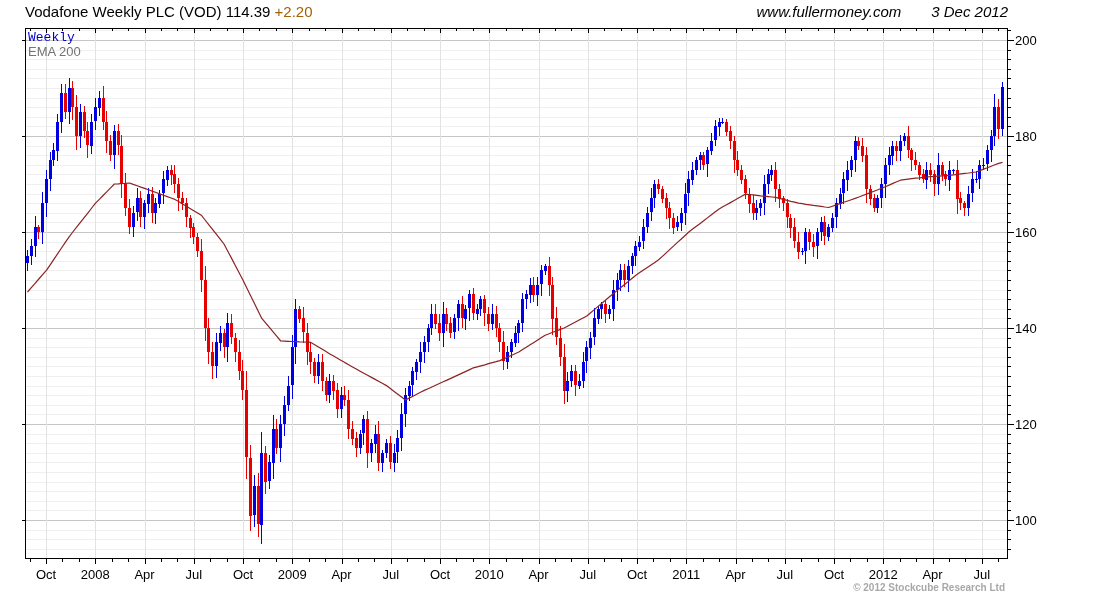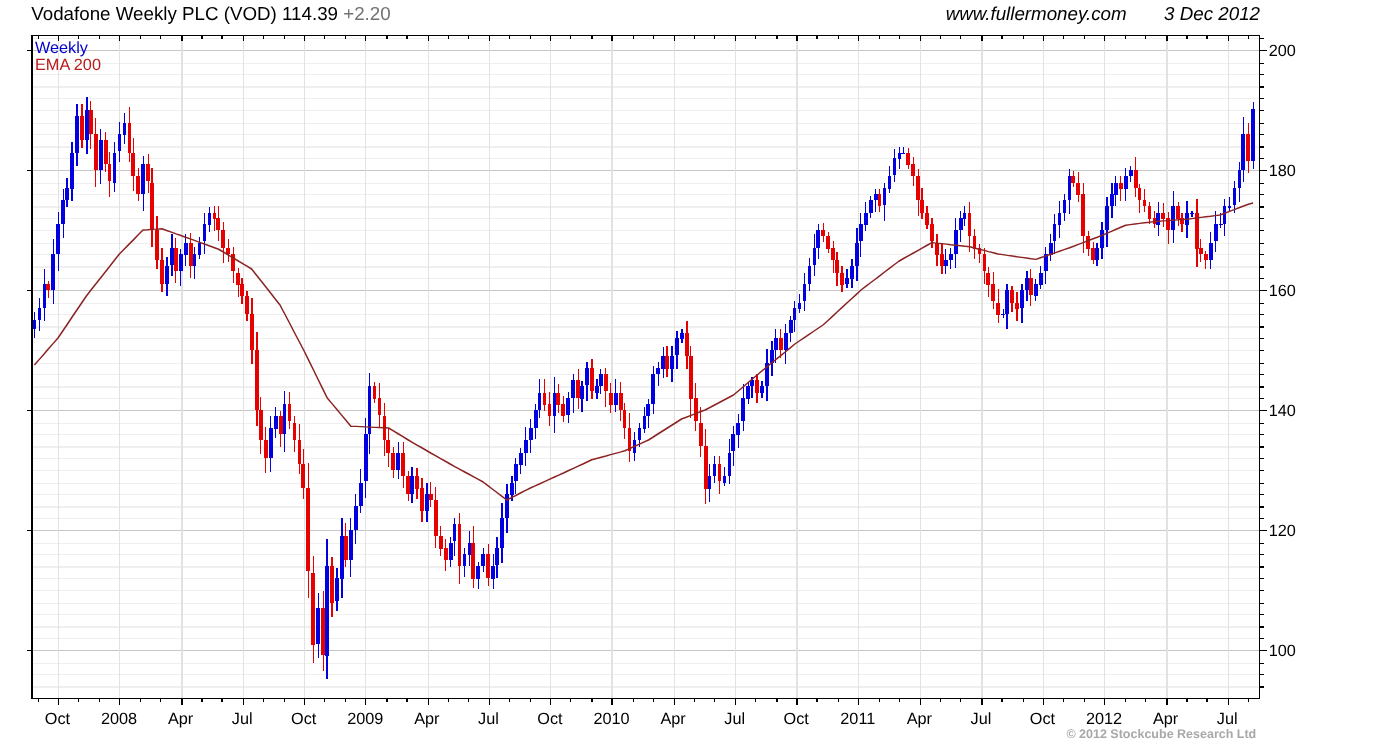--- a/index.html
+++ b/index.html
@@ -1,25 +1,25 @@
 <!DOCTYPE html>
 <html><head>
 <meta charset="utf-8">
 <style>
   html,body{margin:0;padding:0;}
   body{
     width:1100px;height:600px;position:relative;overflow:hidden;
     background:#ffffff;font-family:"Liberation Sans","DejaVu Sans",sans-serif;
   }
   .hdr-left{position:absolute;left:25px;top:3px;font-size:15px;color:#000;white-space:nowrap;}
-  .hdr-left .chg{color:#737373;text-align:center;}
+  .hdr-left .chg{color:#a16207;text-align:center;}
   .hdr-right{position:absolute;right:92px;top:3px;font-size:15px;color:#000;display:flex;gap:30px;white-space:nowrap;font-style:italic;}
   .legend{position:absolute;left:28px;font-size:13px;line-height:13px;white-space:nowrap;}
-  .legend.weekly{top:31px;color:#0000cc;}
-  .legend.ema{top:45px;color:#b91c1c;}
+  .legend.weekly{top:31px;color:#0000cc;font-family:Liberation Mono, monospace;}
+  .legend.ema{top:45px;color:#737373;}
   .copyright{position:absolute;right:95px;top:582px;font-size:10px;color:#a8a8a8;white-space:nowrap;font-weight:bold;}
   svg{position:absolute;left:0;top:0;}
   text{font-family:"Liberation Sans","DejaVu Sans",sans-serif;}
 </style>
 </head>
 <body>
 
 <div class="hdr-left">
   <span>Vodafone Weekly PLC (VOD)</span>&nbsp;<span>114.39</span>&nbsp;<span class="chg">+2.20</span>
 </div>

